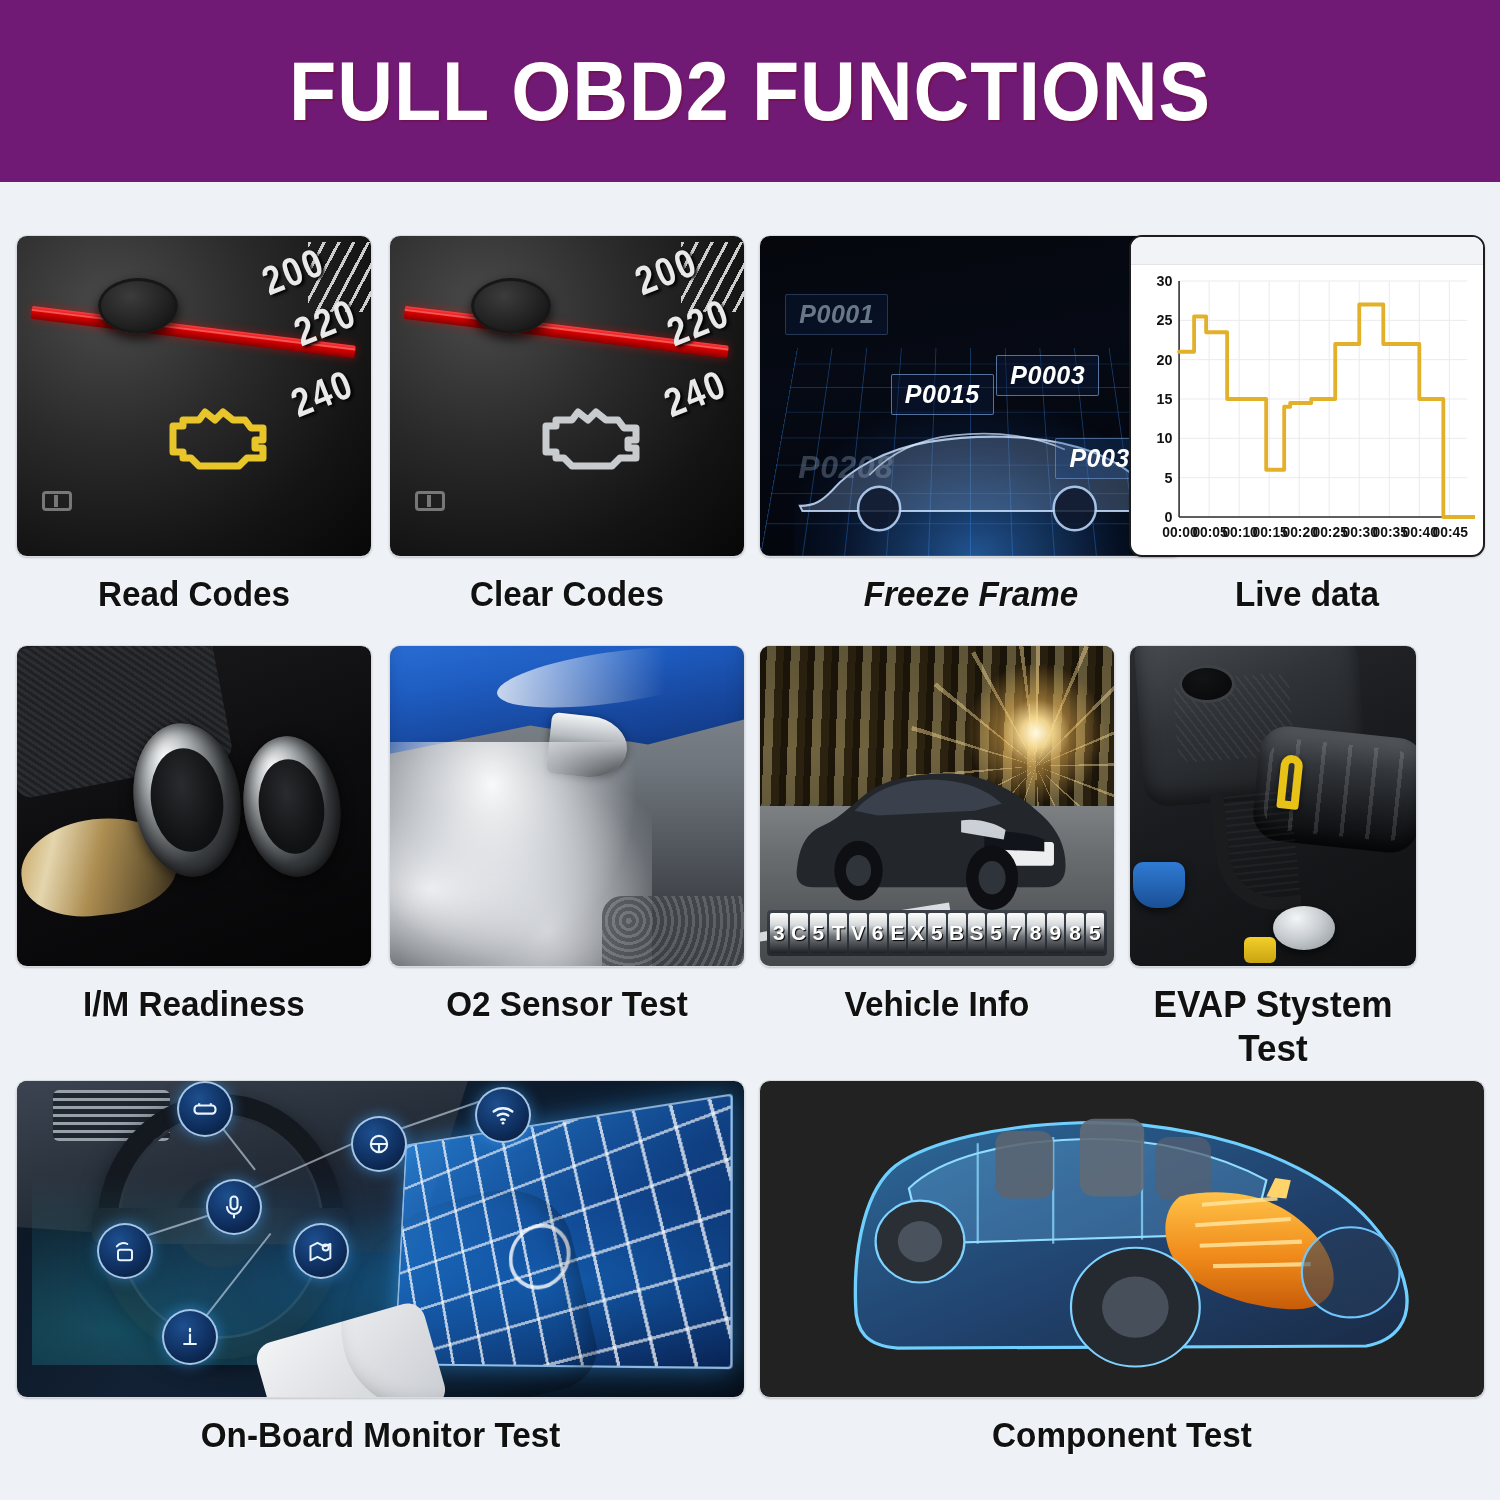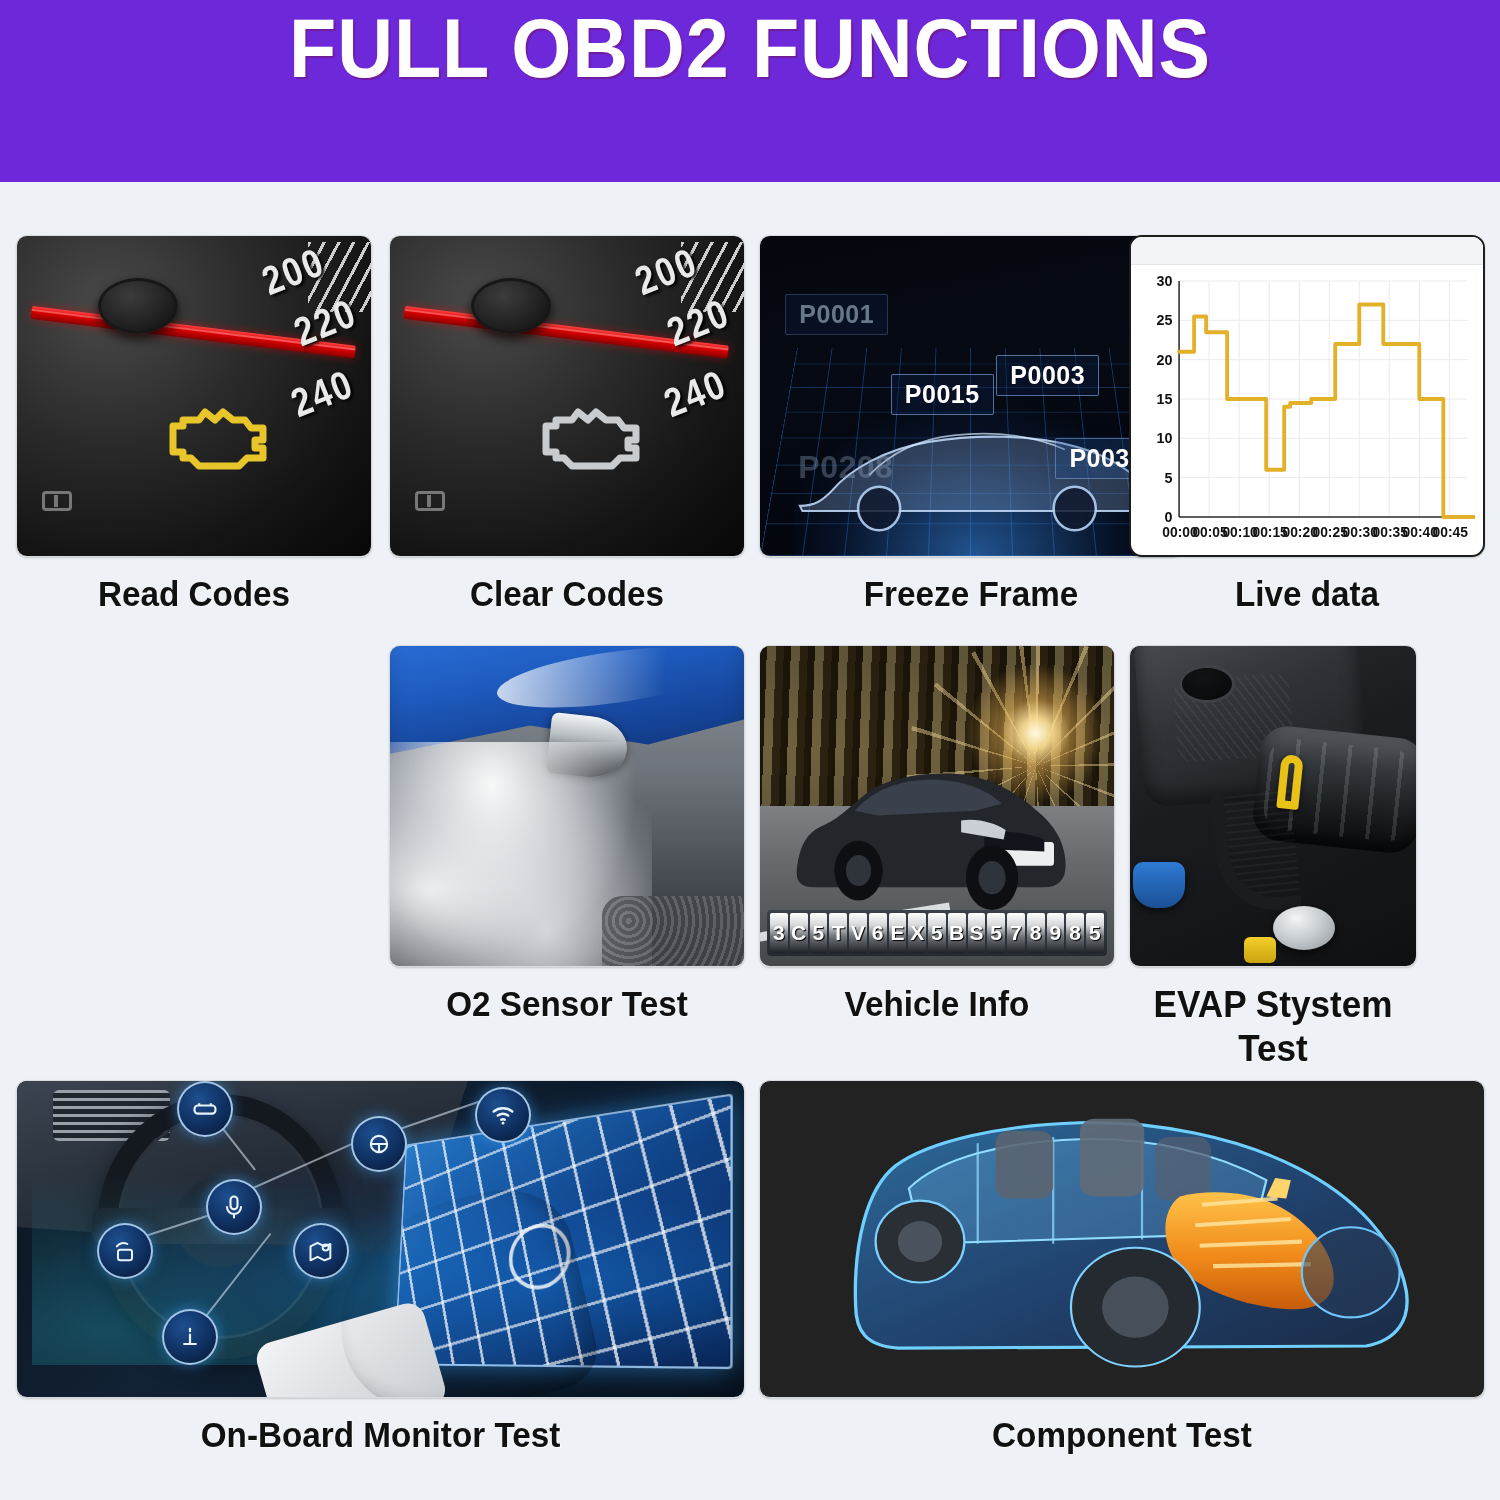--- a/index.html
+++ b/index.html
@@ -7,21 +7,21 @@
     width: 1500px; height: 1500px;
     background: #eef1f5;
     font-family: "Liberation Sans", sans-serif;
     overflow: hidden;
   }
   .page { position: relative; width: 1500px; height: 1500px; background: #eef1f5; }
 
   
   .banner {
     position: absolute; left: 0; top: 0; width: 1500px; height: 182px;
-    background: #6d28d9; display: flex; justify-content: center;
+    background: #701a75; display: flex; align-items: center; justify-content: center;
   }
   .banner-title {
     color: #ffffff;
     font-family: "Liberation Sans Narrow", "Liberation Sans", sans-serif;
     font-size: 84px; font-weight: 700; letter-spacing: 1px;
     transform: scaleX(0.92); transform-origin: center;
     text-shadow: 2px 2px 1px rgba(120,0,0,.28);
     white-space: nowrap;
   }
 
@@ -405,21 +405,21 @@
         <div class="cel">
           <svg viewBox="0 0 120 80">
             <path d="M14 42 L14 30 L24 30 L24 24 L40 24 L46 16 L56 24 L64 16 L74 24 L86 24 L92 32 L104 32 L104 44
                      L96 44 L96 52 L104 52 L104 62 L88 62 L80 70 L40 70 L32 62 L24 62 L24 56 L14 56 Z" fill="none" stroke="#c9cccf" stroke-width="7" stroke-linejoin="round"></path>
           </svg>
         </div>
       </div>
       <div class="caption">Clear Codes</div>
     </div>
 
-    <div class="cell" style="left:759px; top:53px; width:424px;">
+    <div class="cell" style="left:759px; top:53px; width:424px;font-style:italic;">
       <div class="thumb freeze">
         <div class="mesh"></div>
         <div class="glow"></div>
         <div class="carsil">
           <svg viewBox="0 0 300 120" preserveAspectRatio="none">
             <path d="M8 96 C20 96 26 92 34 84 C48 68 76 52 112 46 C150 40 196 40 232 50 C258 57 278 70 290 84
                      C294 90 296 96 292 100 L10 100 Z" fill="rgba(140,170,210,.30)" stroke="rgba(200,225,255,.85)" stroke-width="1.6"></path>
             <path d="M64 72 C82 54 104 44 132 41 C168 37 200 42 222 52" fill="none" stroke="rgba(215,235,255,.7)" stroke-width="1.4"></path>
             <circle cx="72" cy="98" r="17" fill="rgba(15,25,45,.85)" stroke="rgba(190,220,255,.85)" stroke-width="2"></circle>
             <circle cx="230" cy="98" r="17" fill="rgba(15,25,45,.85)" stroke="rgba(190,220,255,.85)" stroke-width="2"></circle>
@@ -475,20 +475,29 @@
               <text x="263.20833333333337" y="266" text-anchor="middle" class="xlab">00:35</text>
               <text x="294.6666666666667" y="266" text-anchor="middle" class="xlab">00:40</text>
               <text x="326.125" y="266" text-anchor="middle" class="xlab">00:45</text>
               <path d="M42 80.80000000000001 L51.4375 80.80000000000001 L51.4375 80.80000000000001 L57.72916666666667 80.80000000000001 L57.72916666666667 45.400000000000006 L64.02083333333334 45.400000000000006 L64.02083333333334 45.400000000000006 L70.3125 45.400000000000006 L70.3125 61.133333333333326 L76.60416666666667 61.133333333333326 L76.60416666666667 61.133333333333326 L82.89583333333334 61.133333333333326 L82.89583333333334 61.133333333333326 L92.33333333333334 61.133333333333326 L92.33333333333334 128 L101.77083333333333 128 L101.77083333333333 128 L117.5 128 L117.5 128 L133.22916666666666 128 L133.22916666666666 198.8 L142.66666666666669 198.8 L142.66666666666669 198.8 L152.10416666666669 198.8 L152.10416666666669 135.86666666666667 L158.39583333333334 135.86666666666667 L158.39583333333334 131.93333333333334 L167.83333333333334 131.93333333333334 L167.83333333333334 131.93333333333334 L180.41666666666669 131.93333333333334 L180.41666666666669 128 L193 128 L193 128 L205.58333333333334 128 L205.58333333333334 72.93333333333334 L218.16666666666669 72.93333333333334 L218.16666666666669 72.93333333333334 L230.75 72.93333333333334 L230.75 33.599999999999994 L243.33333333333334 33.599999999999994 L243.33333333333334 33.599999999999994 L255.91666666666669 33.599999999999994 L255.91666666666669 72.93333333333334 L268.5 72.93333333333334 L268.5 72.93333333333334 L281.0833333333333 72.93333333333334 L281.0833333333333 72.93333333333334 L293.6666666666667 72.93333333333334 L293.6666666666667 128 L306.25000000000006 128 L306.25000000000006 128 L318.83333333333337 128 L318.83333333333337 246 L331.41666666666663 246 L331.41666666666663 246 L344 246 L344 246 L356.58333333333337 246 L356.58333333333337 128 L369.1666666666667 128 L369.1666666666667 128 L381.75000000000006 128 L381.75000000000006 128 L394.33333333333337 128 L394.33333333333337 128 L406.91666666666663 128 L406.91666666666663 128 L419.5 128 L419.5 128 L438.375 128 L438.375 128" fill="none" stroke="#e3b02a" stroke-width="4" stroke-linejoin="round" stroke-linecap="round"></path>
             </svg>
         </div>
       </div>
       <div class="caption">Live data</div>
     </div>
 
+    <div class="cell" style="left:16px; top:463px; width:356px;">
+      <div class="thumb photo exhaust">
+        <div class="carbon"></div>
+        <div class="pipe"></div>
+        <div class="tip tipA"></div>
+        <div class="tip tipB"></div>
+      </div>
+      <div class="caption">I/M Readiness</div>
+    </div>
 
     <div class="cell" style="left:389px; top:463px; width:356px;">
       <div class="thumb photo o2">
         <div class="blueskirt"></div>
         <div class="sheen"></div>
         <div class="tailpipe"></div>
         <div class="smoke"></div>
         <div class="gravel"></div>
       </div>
       <div class="caption">O2 Sensor Test</div>

